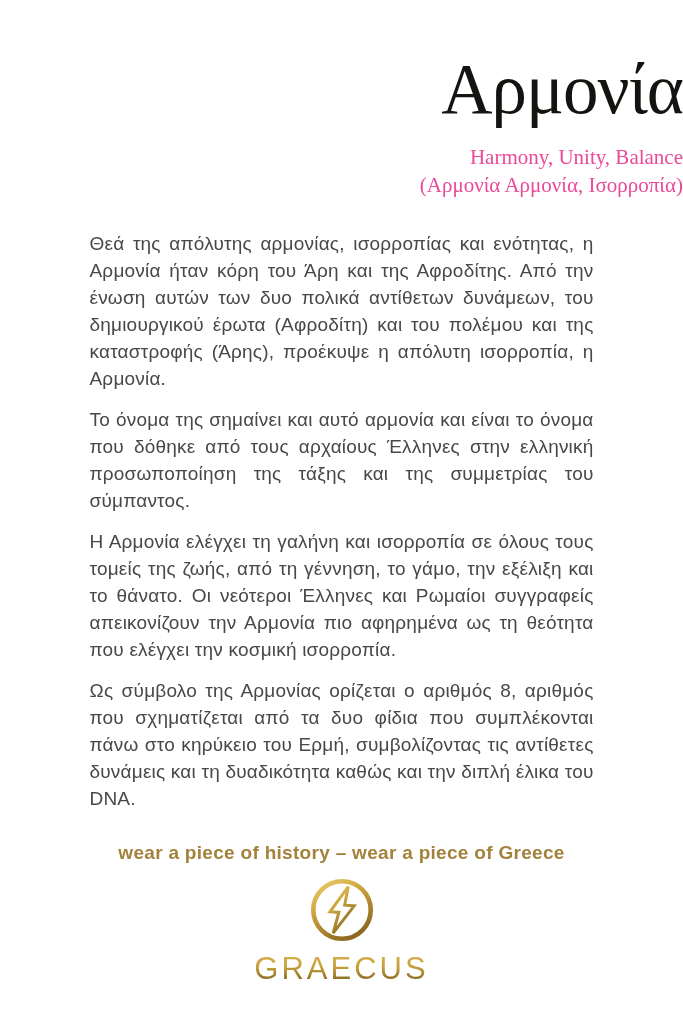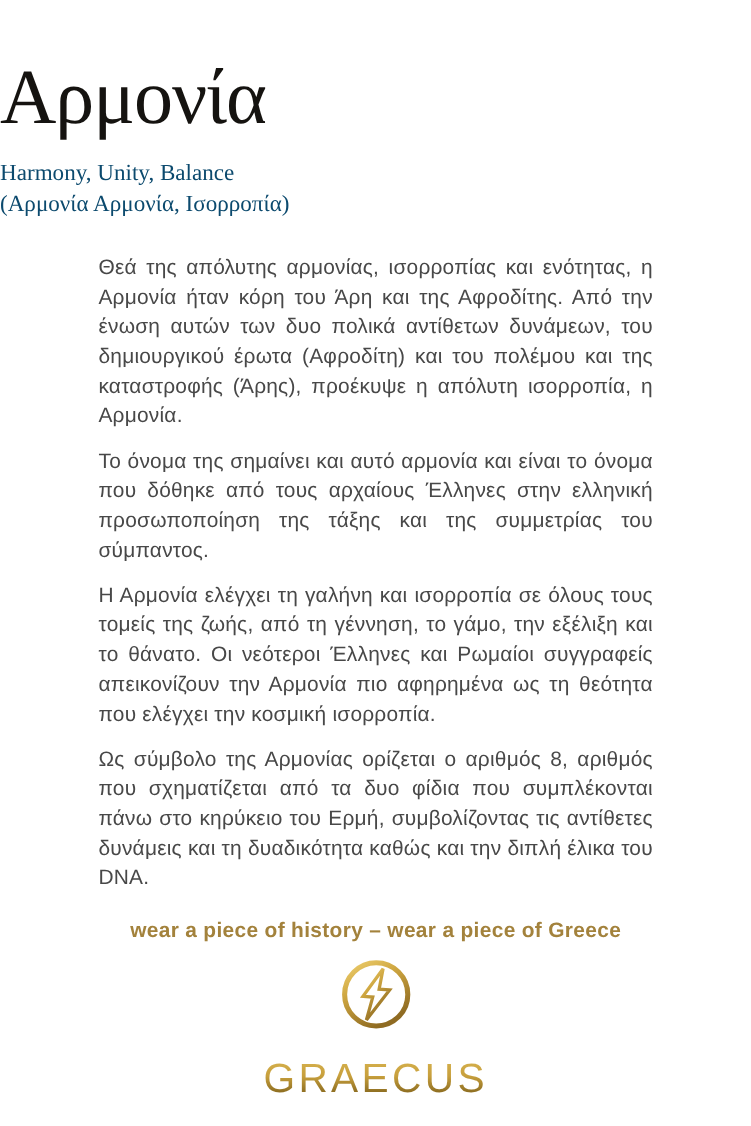--- a/index.html
+++ b/index.html
@@ -12,78 +12,78 @@
     position: relative;
     width: 683px;
     height: 1024px;
     margin: 0 auto;
     background: #ffffff;
     overflow: hidden;
     font-family: "Liberation Sans", "DejaVu Sans", sans-serif;
   }
   
   .header {
-    text-align: left;
+    text-align: right;
   }
   .page-title {
     margin: 0;
     padding-top: 44px;
     font-family: "Liberation Serif", "DejaVu Serif", serif;
     font-weight: 400;
     font-size: 71px;
     line-height: 1.28;
     color: #151310;
     letter-spacing: -1px;
   }
   .subtitle-block {
     margin-top: 8px;
     font-family: "Liberation Serif", "DejaVu Serif", serif;
     font-size: 21px;
     line-height: 28px;
-    color: #0c4a6e;
+    color: #ec4899;
   }
   
   .body-text {
     width: 504px;
     margin: 31px auto 0 auto;
   }
   .body-text p {
     margin: 0 0 14px 0;
     font-size: 19px;
     line-height: 27px;
     letter-spacing: 0.2px;
     text-align: justify;
     color: #484848;
   }
   .body-text p:last-child {
     margin-bottom: 4px;
   }
   
   .tagline {
-    margin-top: 24px;
+    margin-top: 30px;
     text-align: center;
     font-size: 19px;
     font-weight: 700;
     letter-spacing: 0.3px;
     color: #a3823c;
   }
   .brand-logo {
     margin-top: 13px;
     text-align: center;
   }
   .logo-badge {
     display: inline-block;
     width: 66px;
     height: 66px;
   }
   .brand-name {
-    margin-top: 18px;
+    margin-top: 4px;
     text-align: center;
     font-family: "Liberation Sans", "DejaVu Sans", sans-serif;
-    font-size: 37px;
+    font-size: 31px;
     font-weight: 400;
     letter-spacing: 3px;
     color: #9a7a2e;
   }
   @supports (-webkit-background-clip: text) or (background-clip: text) {
     .brand-name span {
       background: linear-gradient(180deg, #d9b552 0%, #b3workaround 0%, #c79f3c 45%, #6f5414 100%);
       background: linear-gradient(180deg, #d9b552 0%, #c79f3c 45%, #6f5414 100%);
       -webkit-background-clip: text;
       background-clip: text;

